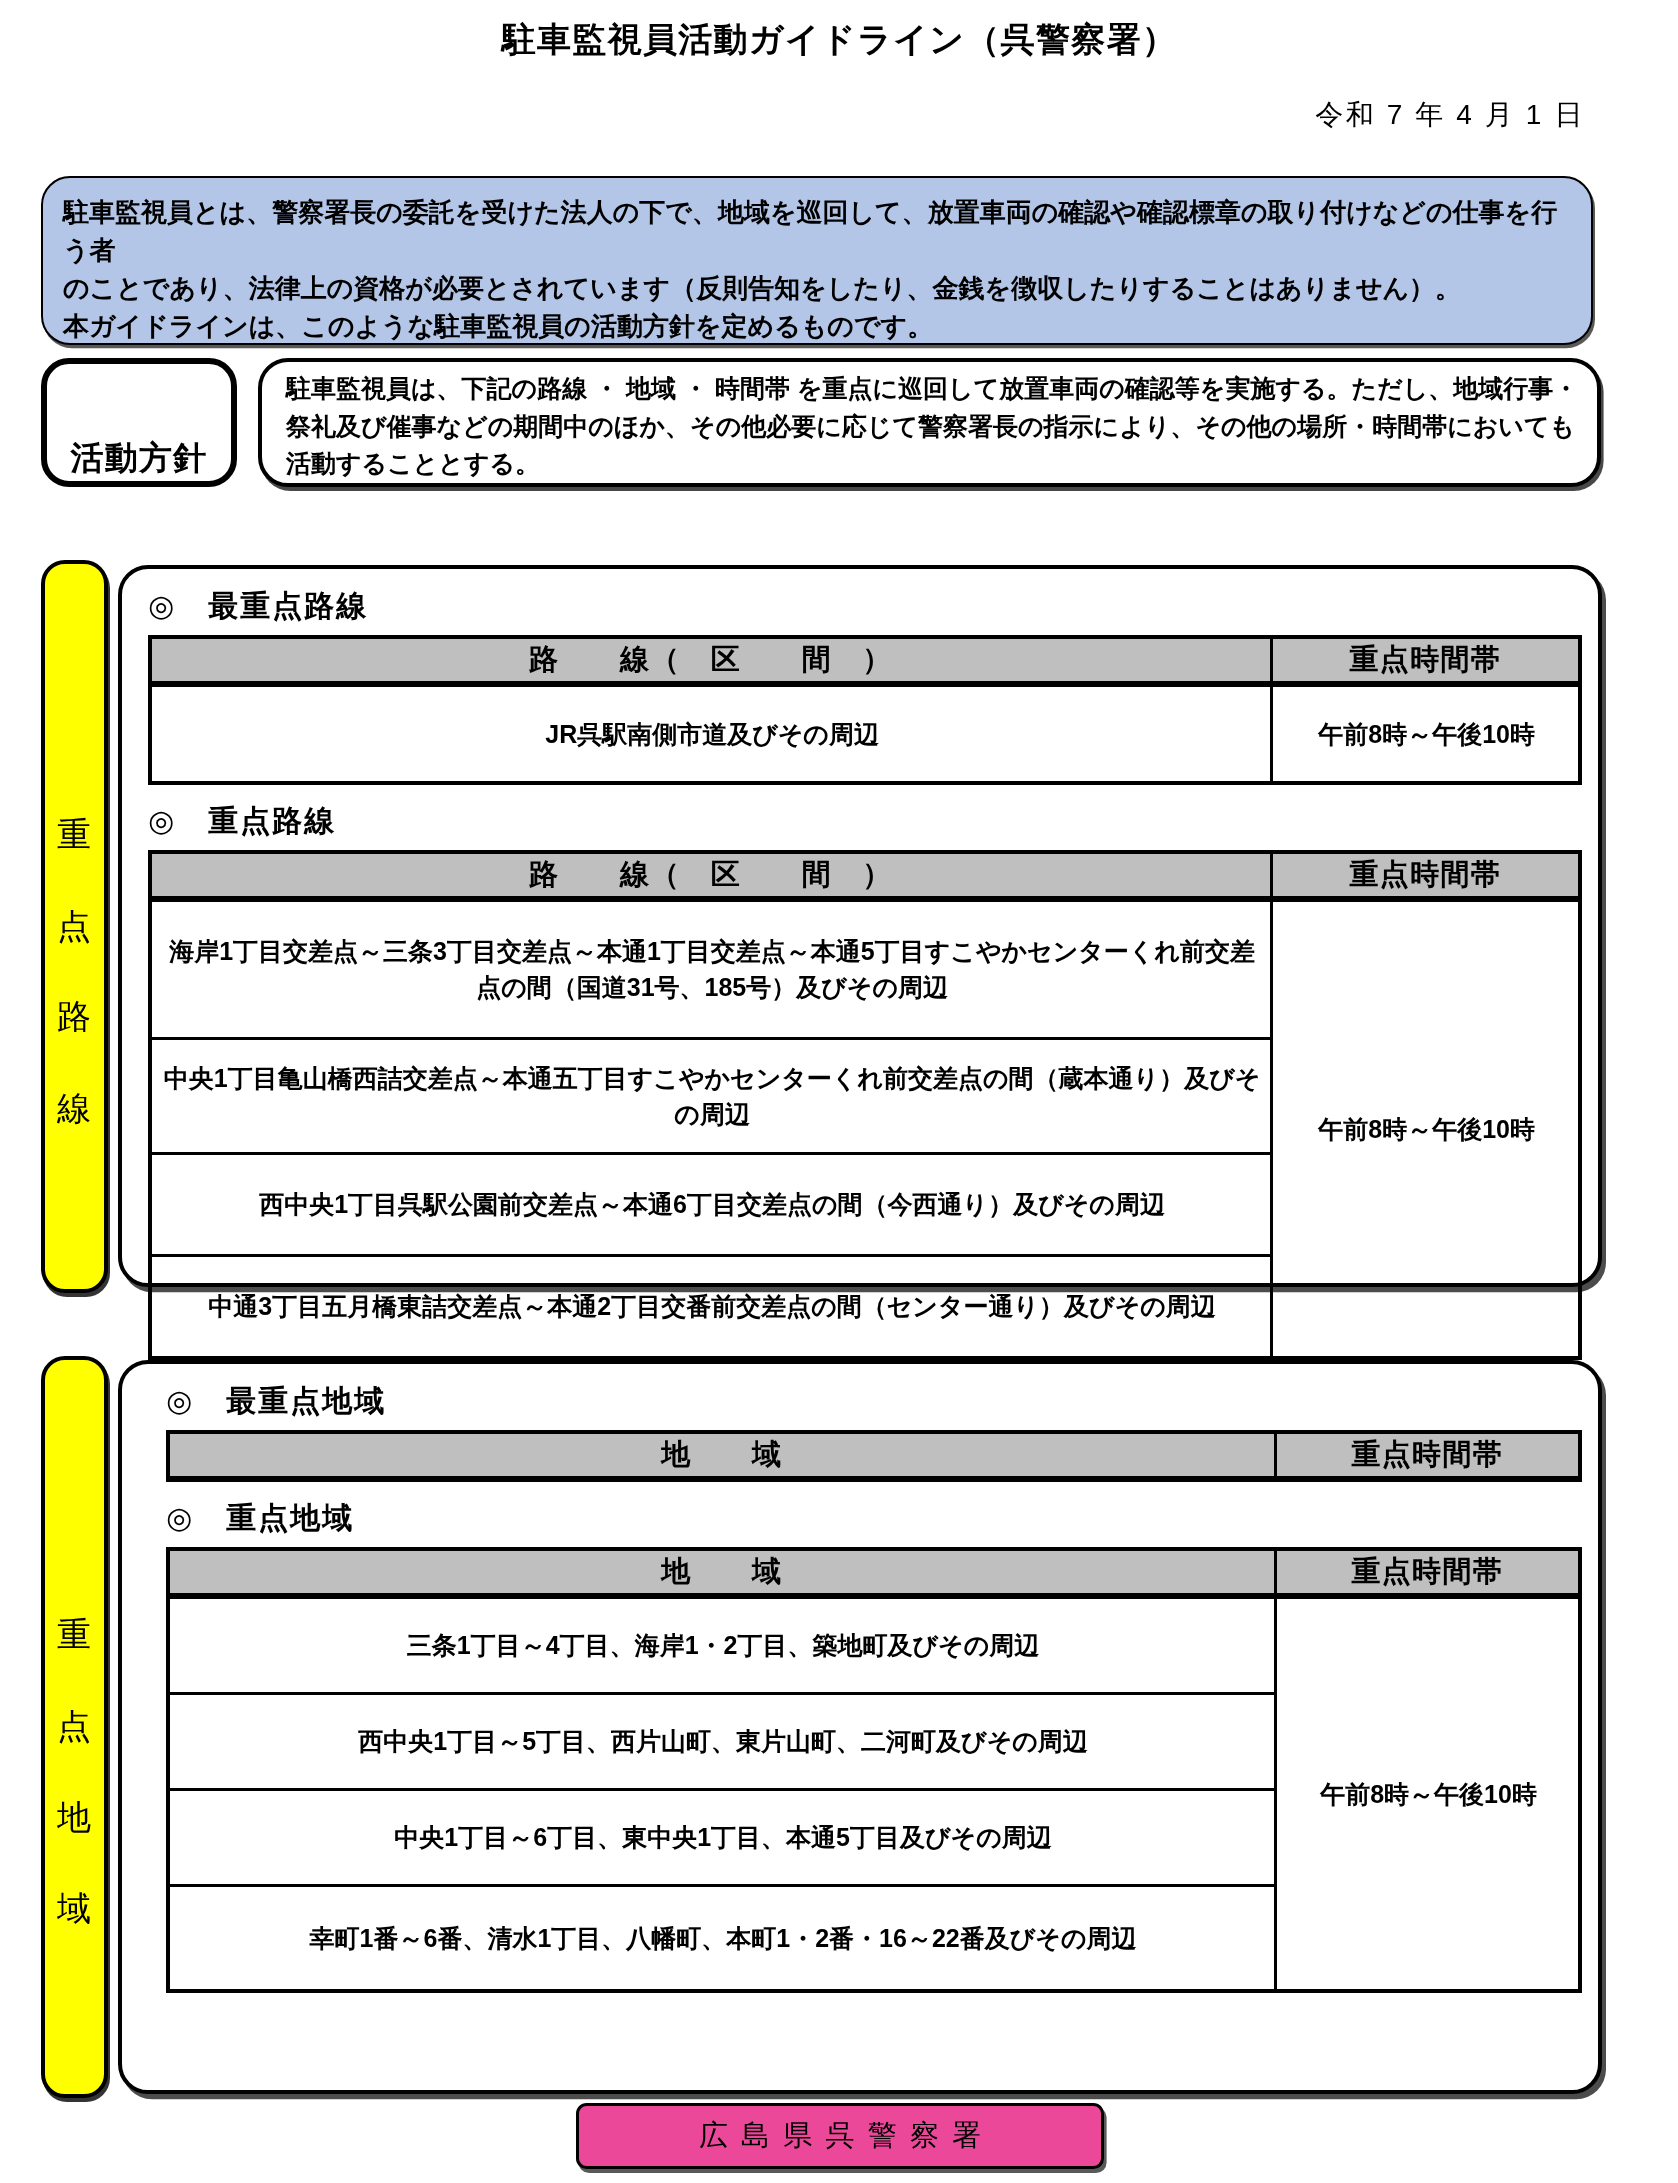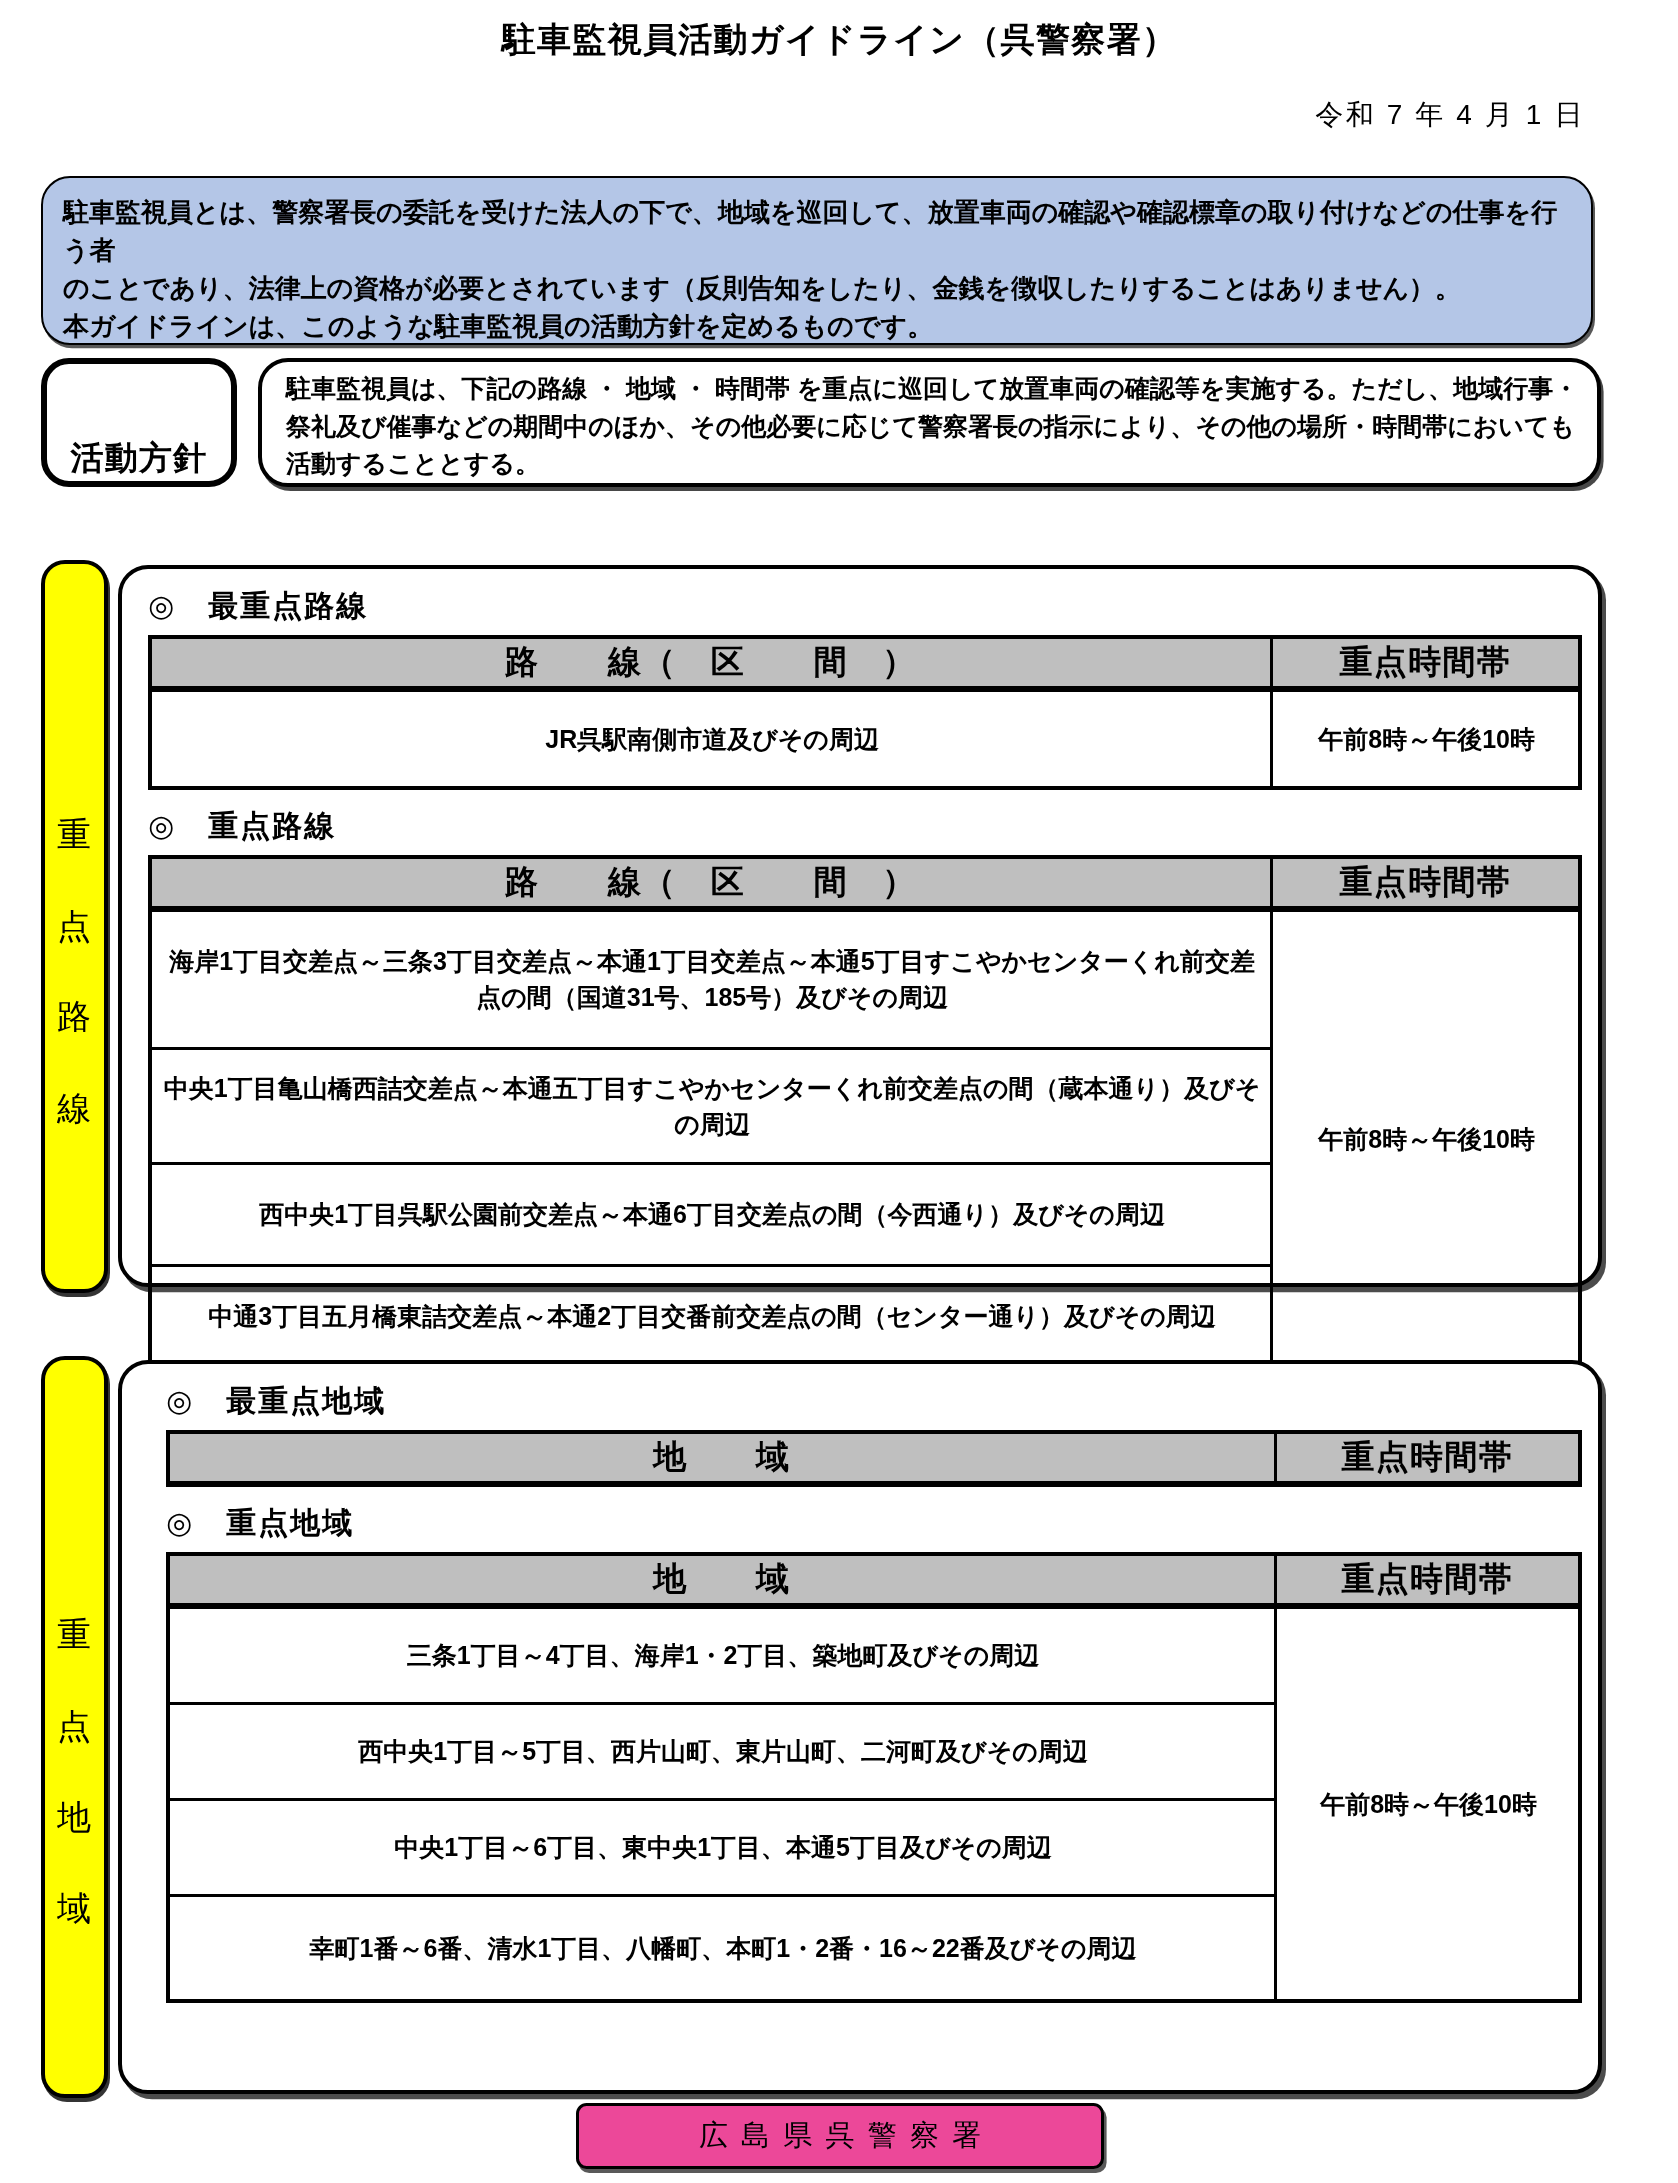--- a/index.html
+++ b/index.html
@@ -56,21 +56,21 @@
   .sec-heading{
     font-size:30px;font-weight:600;letter-spacing:2px;margin:0 0 8px 0;
   }
   .sec-heading.second{margin-top:16px;}
   table.rule{
     width:100%;border-collapse:collapse;table-layout:fixed;
     border:4px solid #000;
   }
   table.rule th,table.rule td{border:3.3px solid #000;text-align:center;}
   table.rule th{
-    height:38px;font-size:33px;font-weight:700;text-align:center;letter-spacing:1.3px;
+    height:38px;font-size:29px;font-weight:700;text-align:center;letter-spacing:1.3px;
     border-bottom-width:6px;
   }
   table.rule td{
     font-size:25px;font-weight:700;vertical-align:middle;padding:4px 6.6px 4px 9.2px;line-height:1.45;
   }
   td.time-cell{text-align:center;padding:4px 2.6px;}
   col.c-main{width:78.4%;}
   col.c-time{width:21.6%;}
   .ml{white-space:pre-line;}
   .footer-badge{

